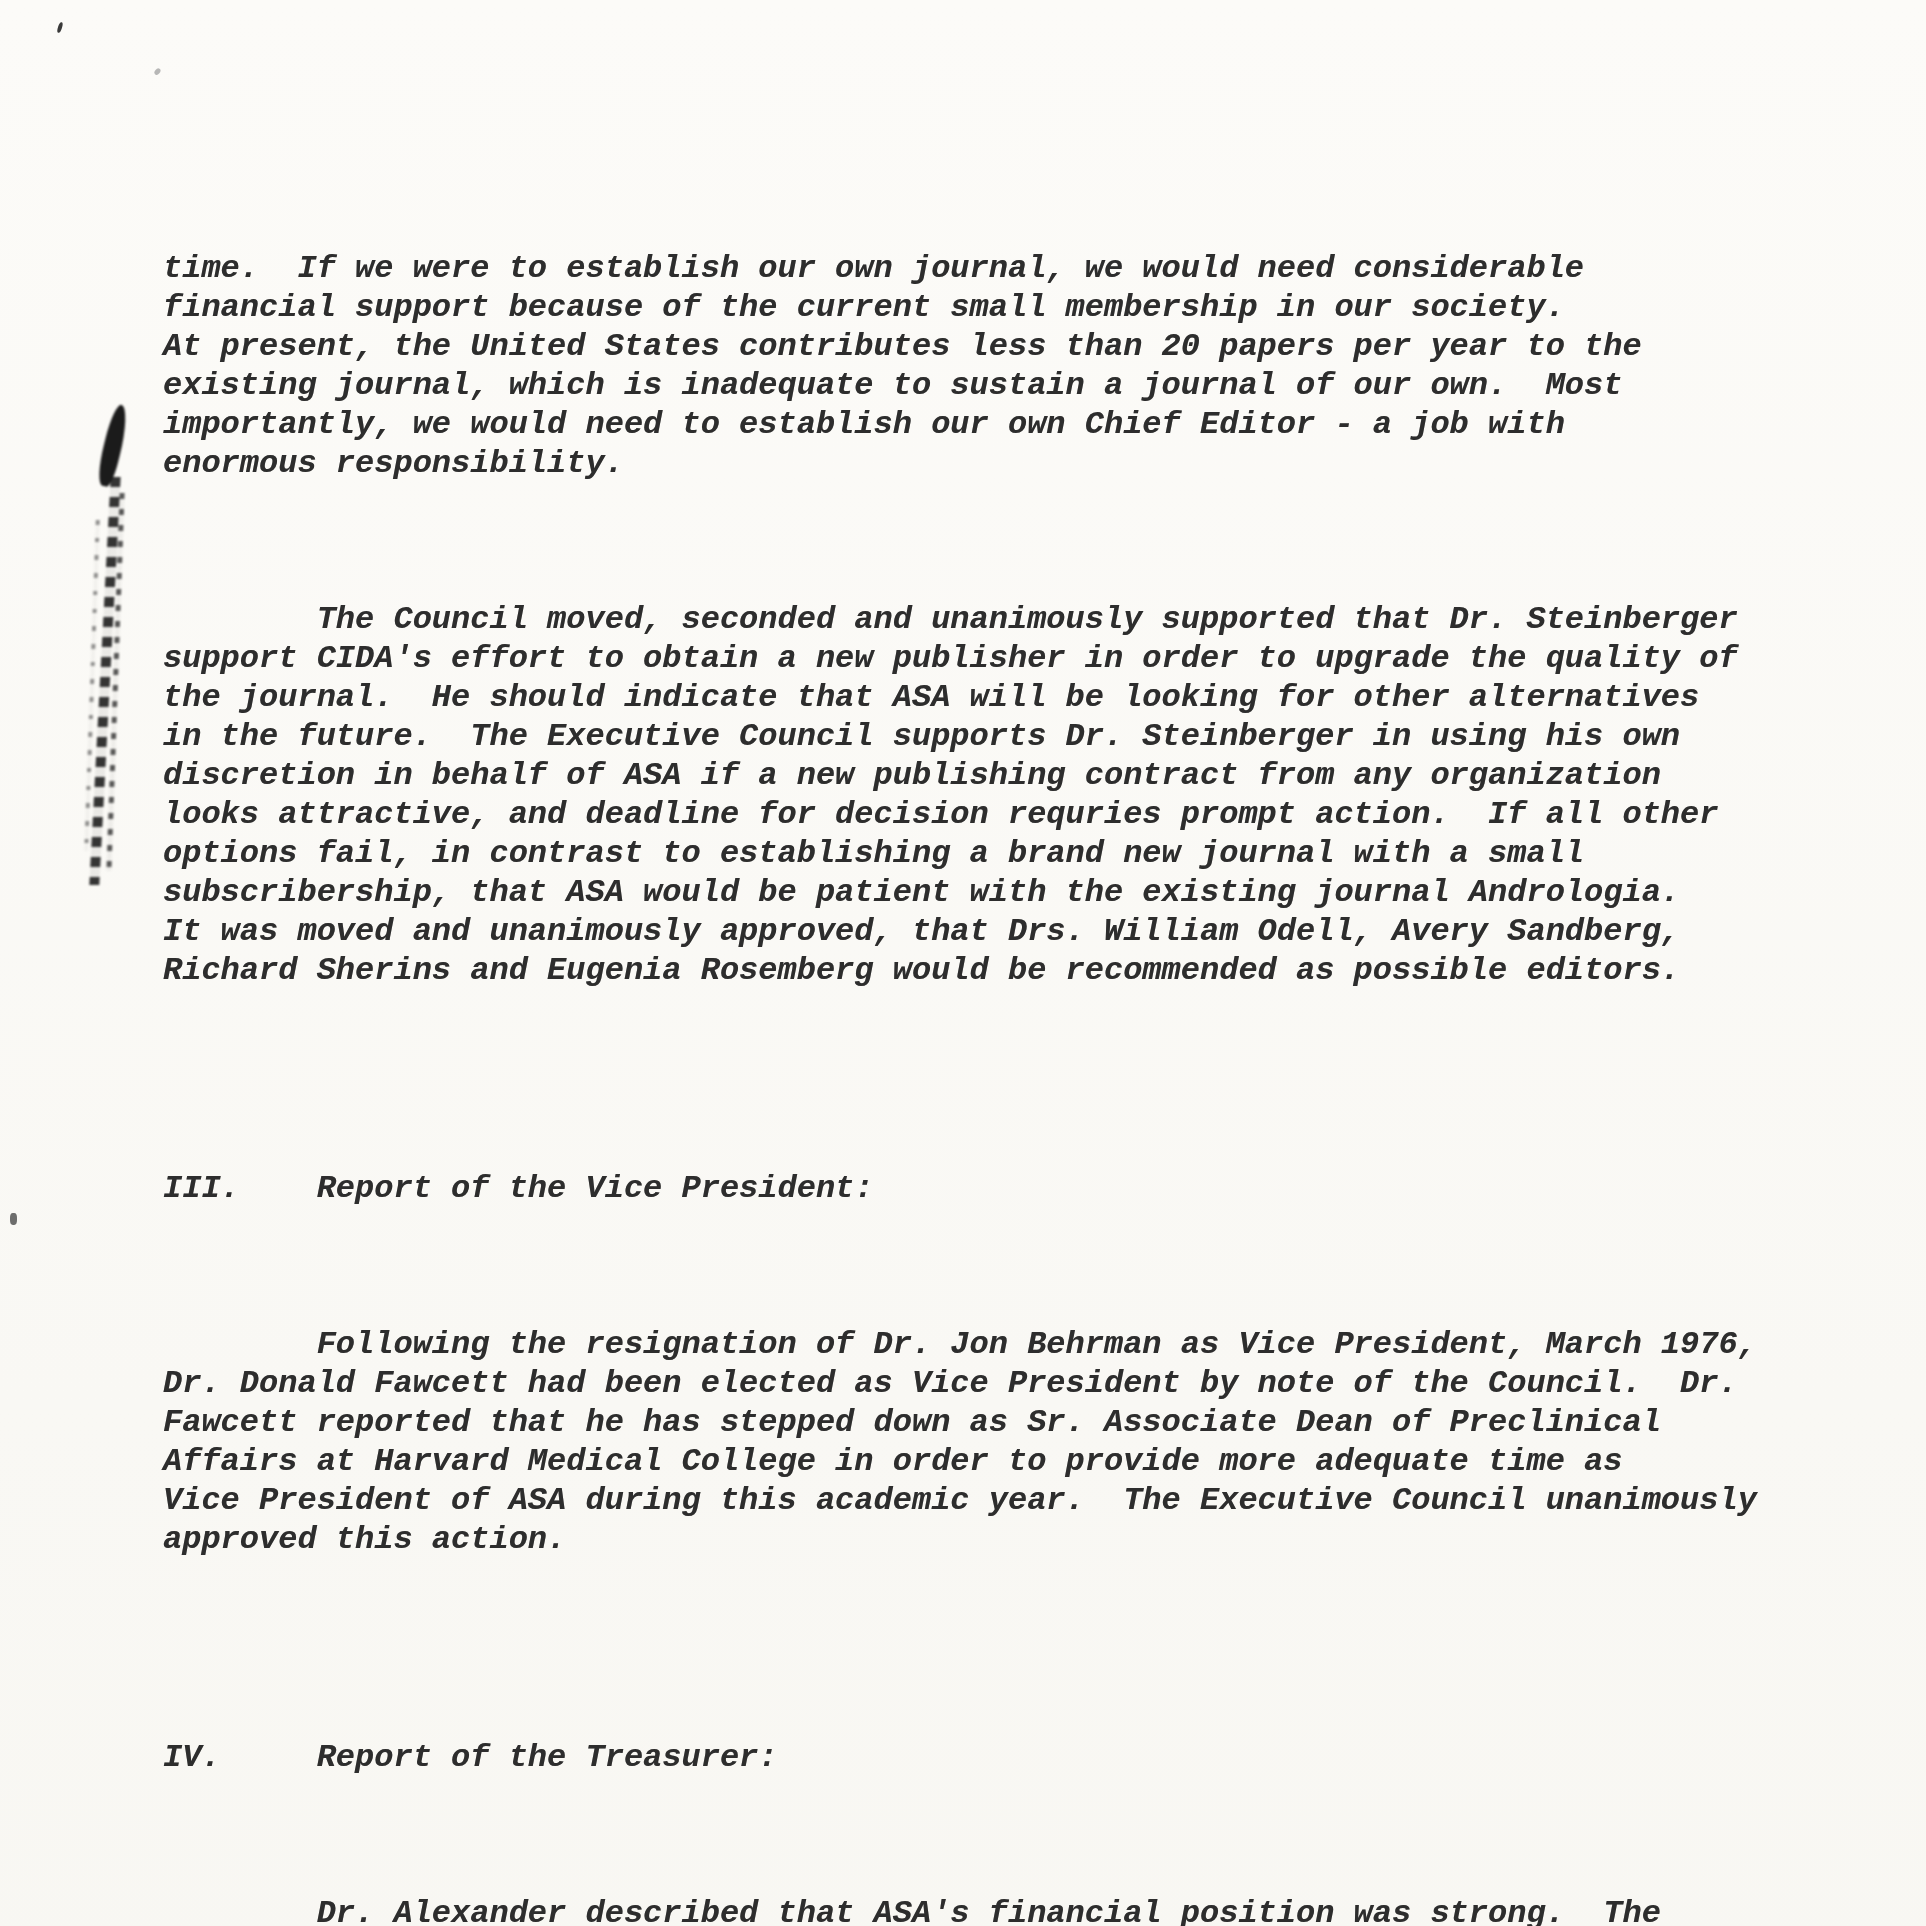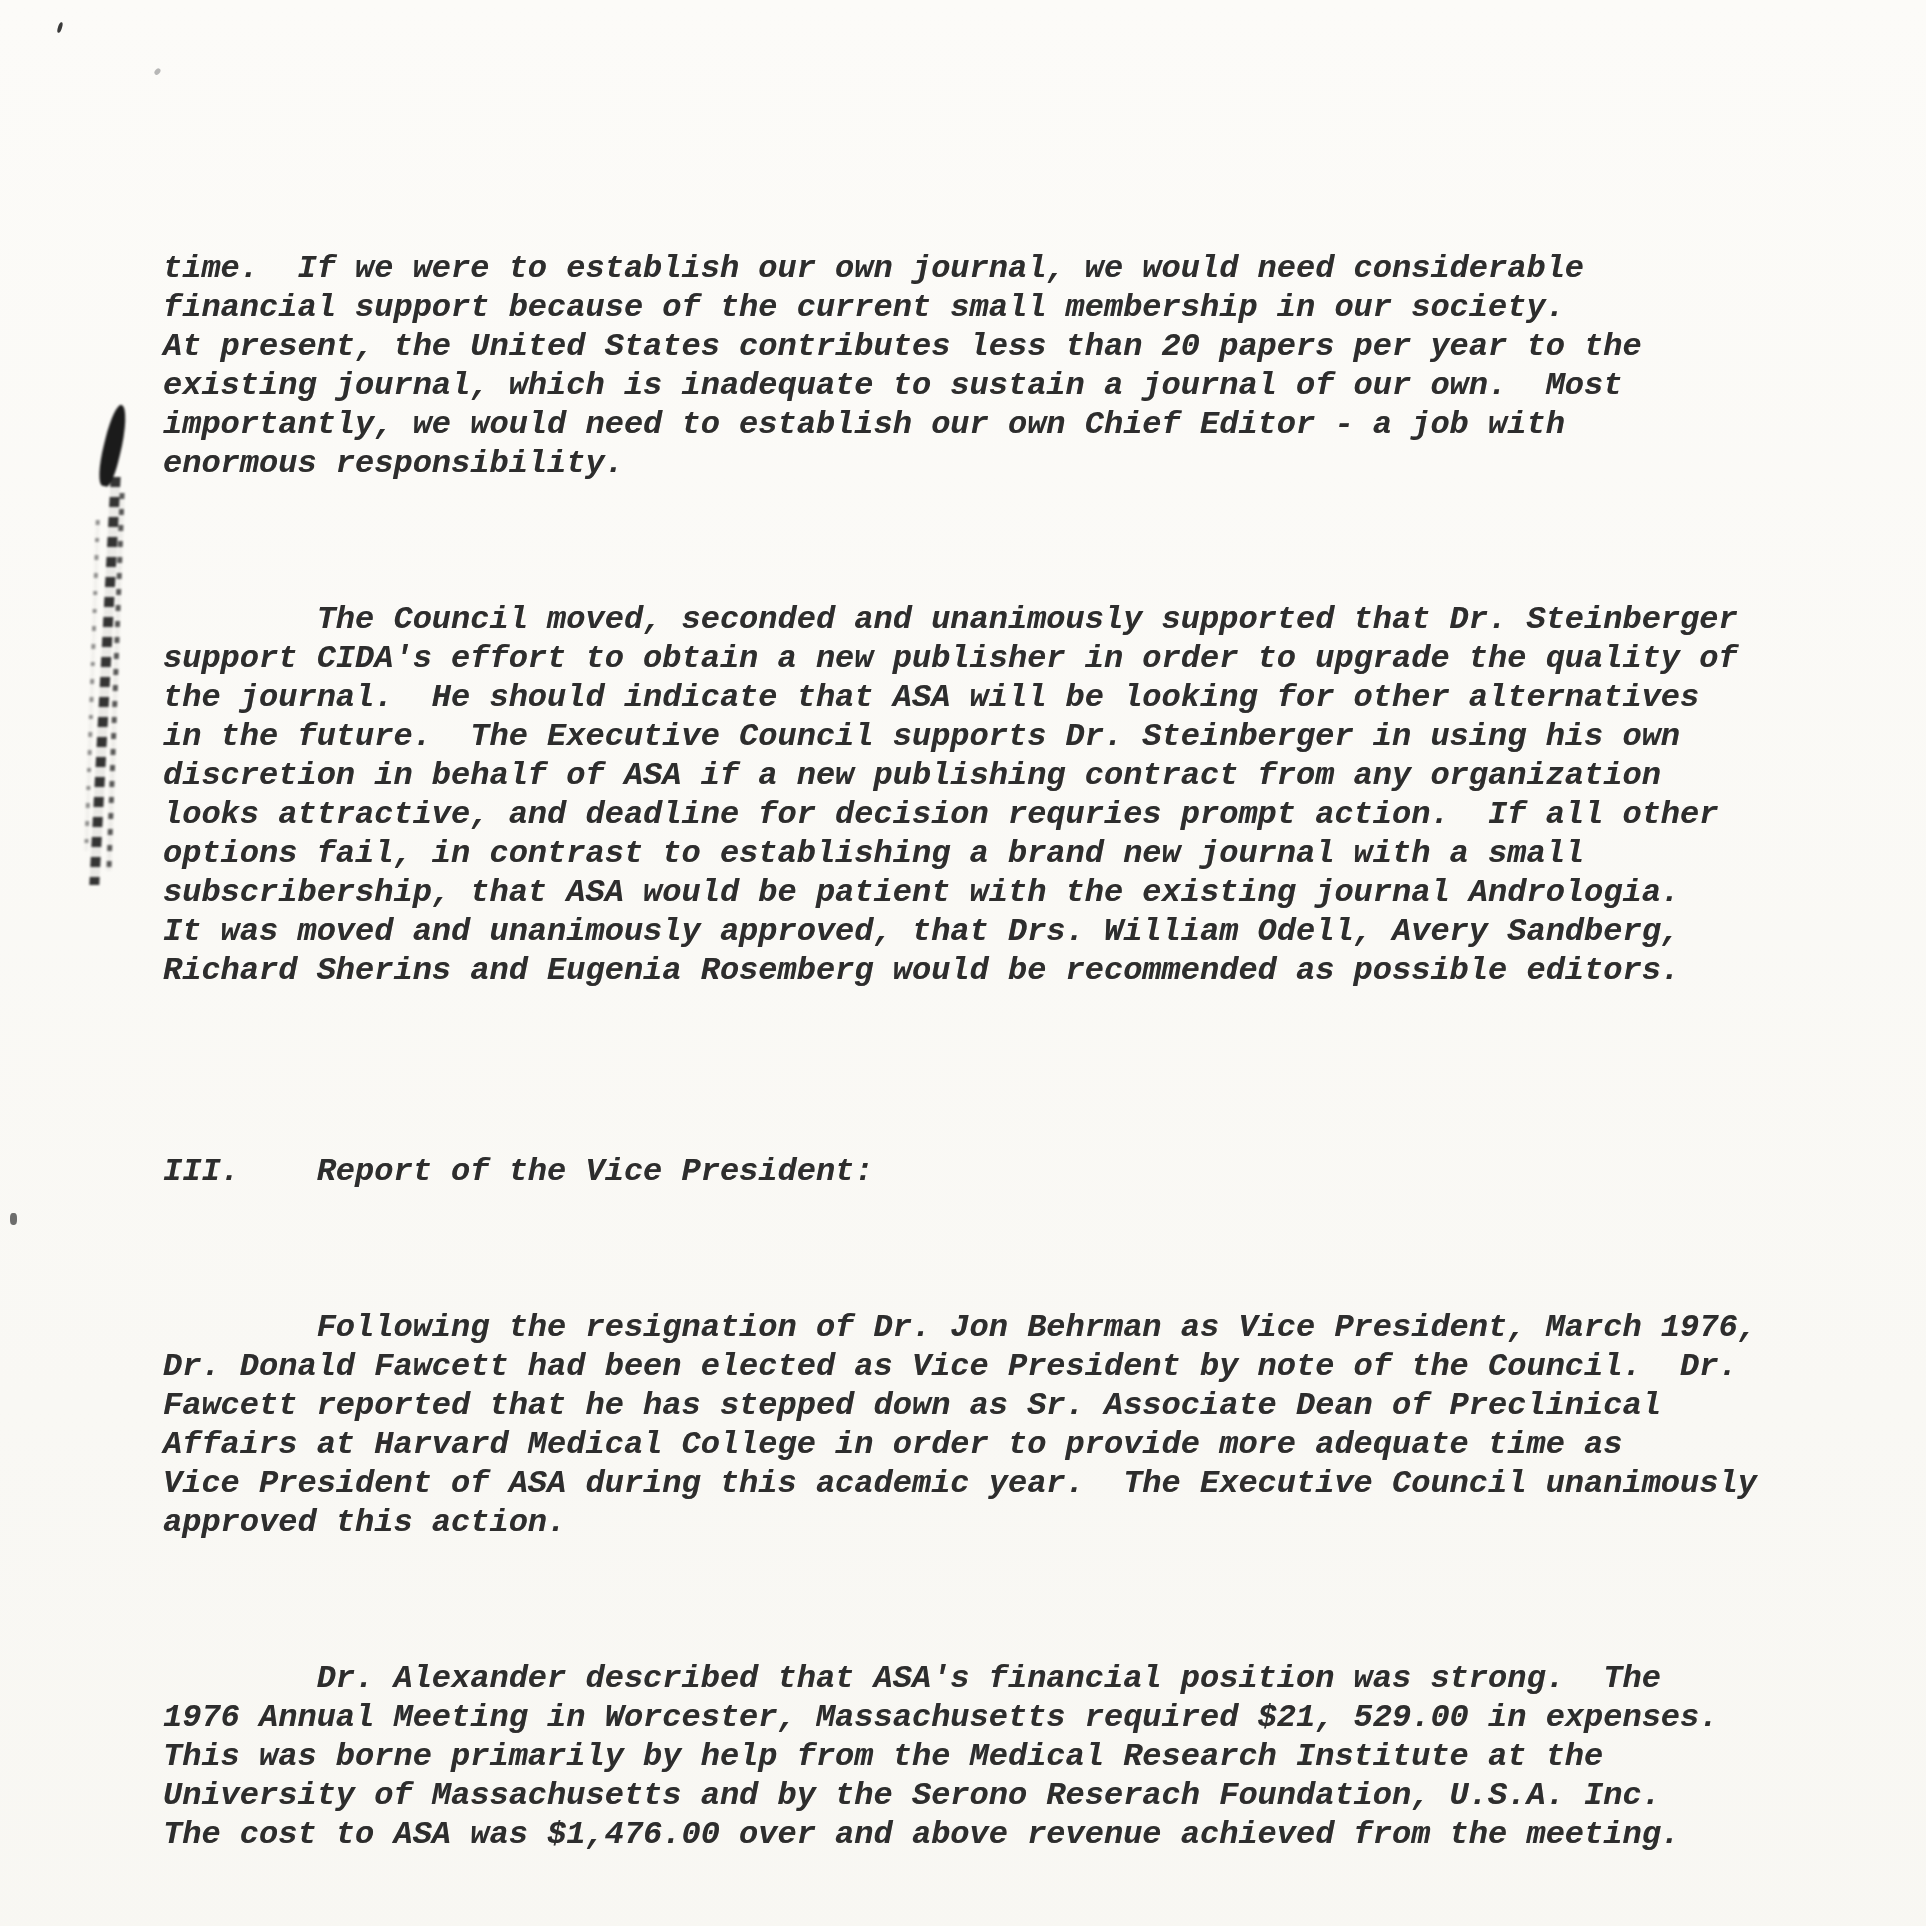--- a/index.html
+++ b/index.html
@@ -32,21 +32,21 @@
   }
   .block {
     margin: 0 0 39px 0;
     padding: 0;
     font-weight: 700;
     font-size: 32px;
     line-height: 39px;
     white-space: pre;
   }
   .heading {
-    margin-top: 45px;
+    margin-top: 62px;
   }
 
   
   .smudge {
     position: absolute;
     left: 88px;
     top: 404px;
     width: 54px;
     height: 501px;
     filter: blur(0.8px);
@@ -153,20 +153,21 @@
 subscribership, that ASA would be patient with the existing journal Andrologia.
 It was moved and unanimously approved, that Drs. William Odell, Avery Sandberg,
 Richard Sherins and Eugenia Rosemberg would be recommended as possible editors.</p>
     <h3 class="block heading">III.    Report of the Vice President:</h3>
     <p class="block paragraph">        Following the resignation of Dr. Jon Behrman as Vice President, March 1976,
 Dr. Donald Fawcett had been elected as Vice President by note of the Council.  Dr.
 Fawcett reported that he has stepped down as Sr. Associate Dean of Preclinical
 Affairs at Harvard Medical College in order to provide more adequate time as
 Vice President of ASA during this academic year.  The Executive Council unanimously
 approved this action.</p>
+    <h3 class="block heading">IV.     Report of the Treasurer:</h3>
     <p class="block paragraph">        Dr. Alexander described that ASA's financial position was strong.  The
 1976 Annual Meeting in Worcester, Massachusetts required $21, 529.00 in expenses.
 This was borne primarily by help from the Medical Research Institute at the
 University of Massachusetts and by the Serono Reserach Foundation, U.S.A. Inc.
 The cost to ASA was $1,476.00 over and above revenue achieved from the meeting.</p>
     
     
     
   </main>
 

